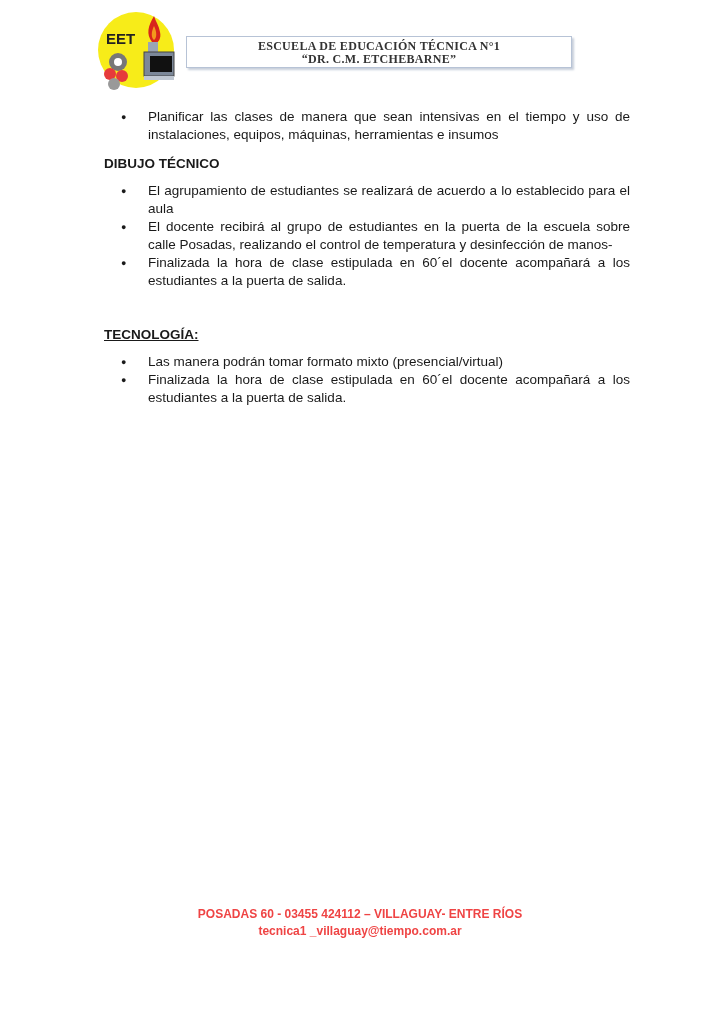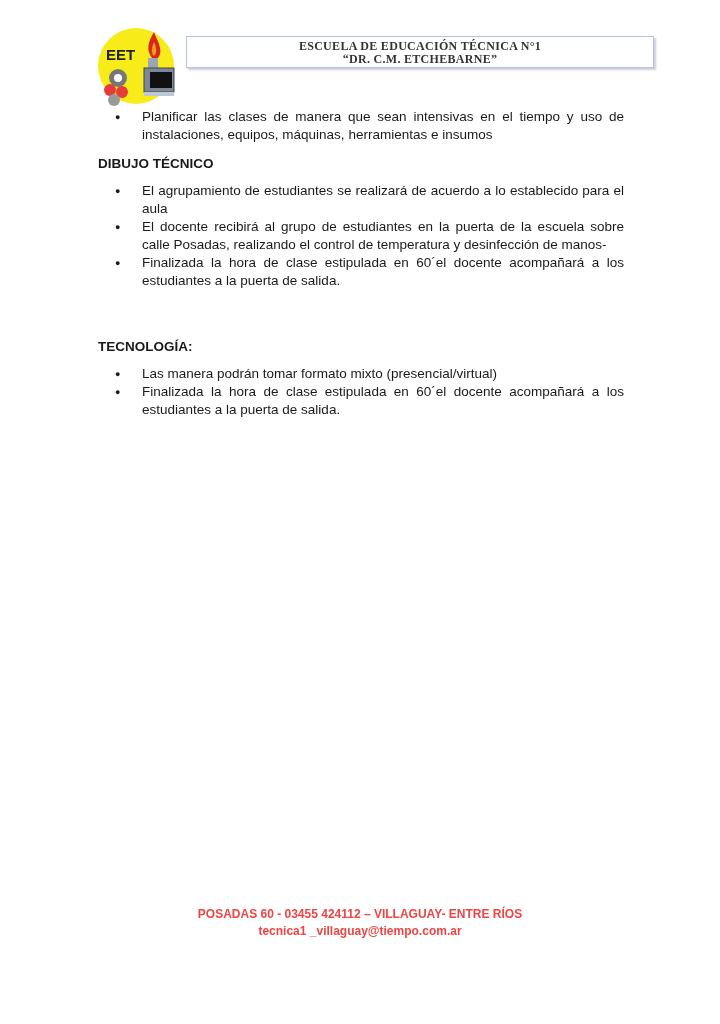--- a/index.html
+++ b/index.html
@@ -1,25 +1,25 @@
 <!DOCTYPE html>
 <html><head>
 <meta charset="utf-8">
 <style>
   html, body { margin:0; padding:0; background:#ffffff; }
   body { width:720px; height:1024px; position:relative; overflow:hidden; font-family:"Liberation Sans", sans-serif; color:#1a1a1a; }
-  .logo { position:absolute; left:96px; top:24px; width:84px; height:84px; }
-  .header-box { position:absolute; left:186px; top:36px; width:468px; height:32px; border:1px solid #b7c3d6; box-shadow:2px 2px 2px #c8cfdb; background:#fff; text-align:center; font-family:"Liberation Serif", serif; font-weight:bold; font-size:12px; line-height:13px; padding-top:3px; box-sizing:border-box; color:#333; letter-spacing:0.3px; }
-  .content { position:absolute; left:98px; top:108px; width:526px; font-size:13.5px; line-height:18px; }
+  .logo { position:absolute; left:96px; top:8px; width:84px; height:84px; }
+  .header-box { position:absolute; left:186px; top:36px; width:386px; height:32px; border:1px solid #b7c3d6; box-shadow:2px 2px 2px #c8cfdb; background:#fff; text-align:center; font-family:"Liberation Serif", serif; font-weight:bold; font-size:12px; line-height:13px; padding-top:3px; box-sizing:border-box; color:#333; letter-spacing:0.3px; }
+  .content { position:absolute; left:104px; top:108px; width:526px; font-size:13.5px; line-height:18px; }
   ul { margin:0; padding:0; list-style:none; }
   li { position:relative; padding-left:44px; text-align:justify; }
   li::before { content:"\25CF"; position:absolute; left:17px; top:0; font-size:9px; }
   h3 { margin:0; font-size:13.5px; font-weight:bold; }
   .h-dibujo { margin-top:11px; margin-bottom:9px; }
-  .h-tec { margin-top:48px; margin-bottom:9px; }
+  .h-tec { margin-top:36px; margin-bottom:9px;text-decoration:underline; }
   .footer { position:absolute; left:0; width:720px; top:906px; text-align:center; font-family:"Liberation Sans", sans-serif; font-weight:bold; font-size:12px; line-height:17px; color:#ef4444; }
 </style>
 </head>
 <body>
 
 <div class="logo">
   <svg width="84" height="84" viewBox="0 0 84 84">
     <circle cx="40" cy="42" r="38" fill="#f7ec19"></circle>
     <path d="M58 8 C52 18 50 26 56 34 C60 38 66 32 64 24 C63 18 60 14 58 8 Z" fill="#d8261c"></path>
     <path d="M58 18 C55 24 55 30 58 32 C61 30 61 24 58 18 Z" fill="#f39a1c"></path>

